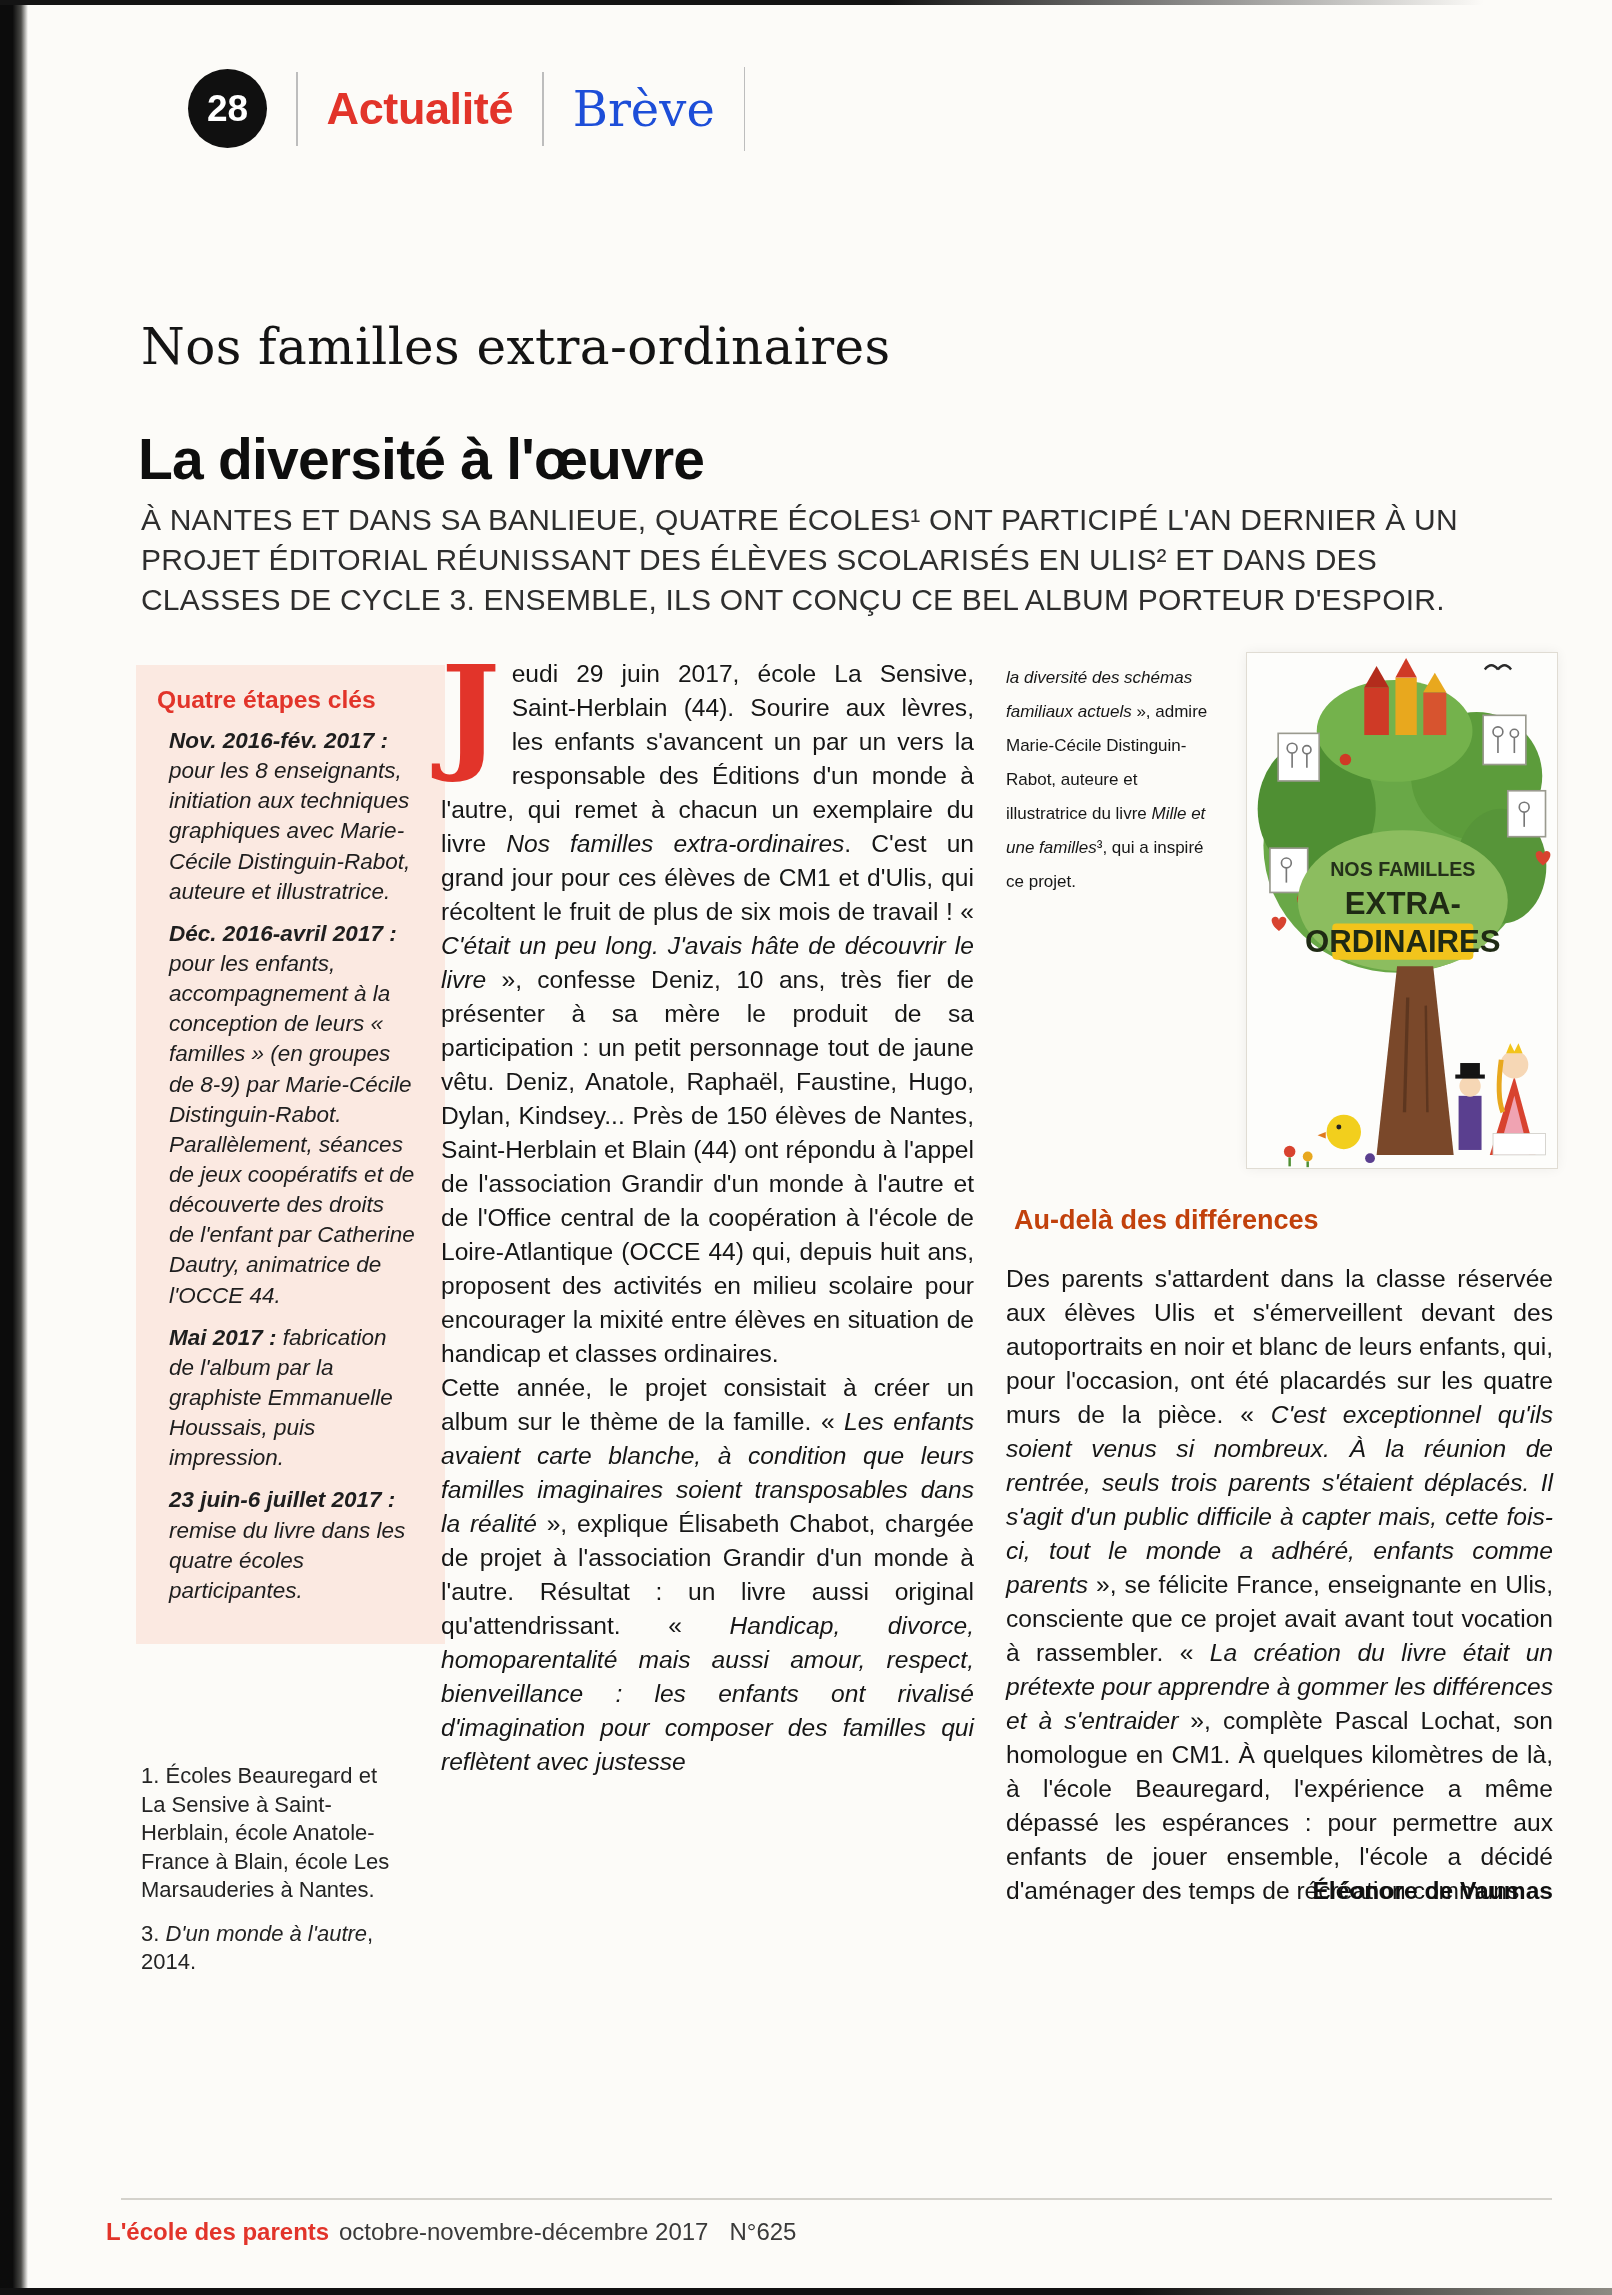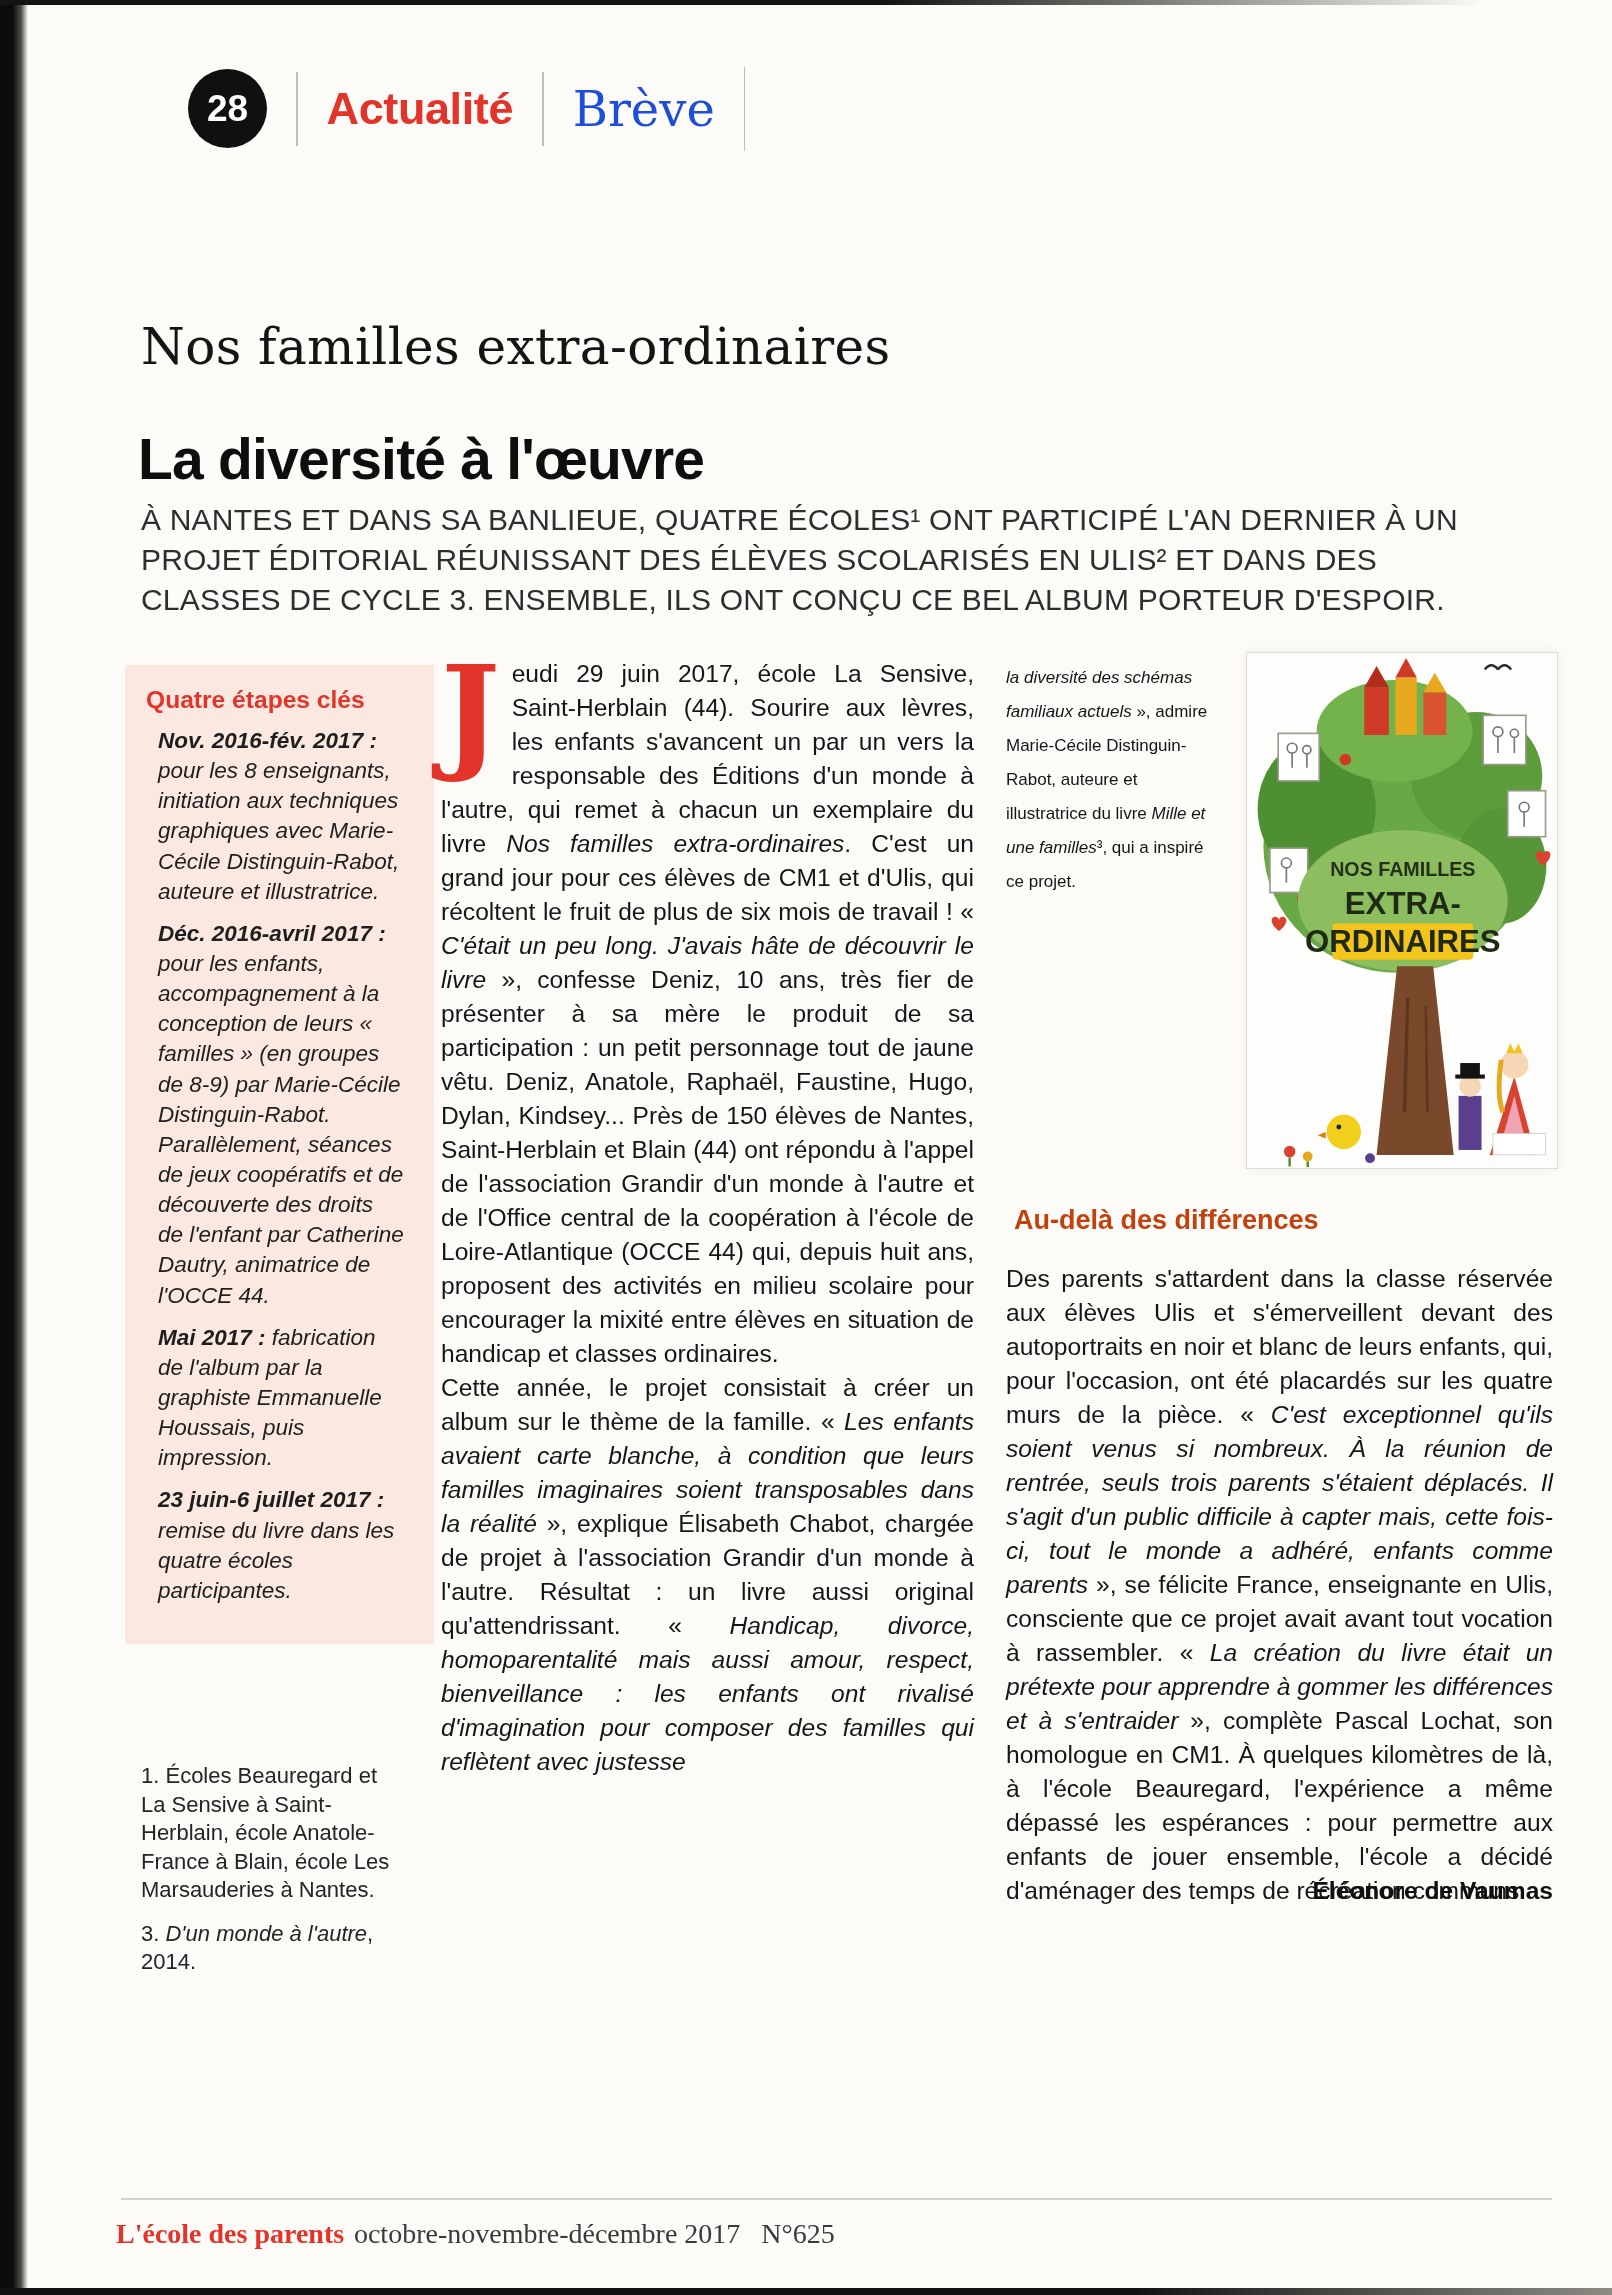--- a/index.html
+++ b/index.html
@@ -34,21 +34,21 @@
 
   
   .kicker{position:absolute;left:141px;top:318px;font-family:"DejaVu Serif",serif;
     font-size:50px;font-weight:400;color:#141414;letter-spacing:0.4px;}
   .main-title{position:absolute;left:138px;top:388px;font-size:57px;font-weight:bold;
     color:#0e0e0e;letter-spacing:-0.8px;}
   .standfirst{position:absolute;left:141px;top:500px;width:1370px;font-size:30px;
     line-height:1.33;color:#2e2e2e;letter-spacing:0.2px;}
 
   
-  .keybox{position:absolute;left:125px;top:665px;width:309px;box-sizing:border-box;
+  .keybox{position:absolute;left:136px;top:665px;width:309px;box-sizing:border-box;
     background:var(--sidebar-bg);padding:21px 18px 26px 21px;}
   .keybox h3{margin:0 0 11.5px 0;font-size:24.6px;font-weight:bold;color:var(--accent);}
   .keybox p{margin:12px;font-style:italic;font-size:22.5px;line-height:1.34;color:#1e1e1e;}
 
   .footnotes{position:absolute;left:141px;top:1762px;width:264px;font-size:22px;line-height:1.3;color:#242424;}
   .footnotes p{margin:0 0 14.8px 0;}
 
   
   .para{margin:0;}
   .seg-i{font-style:italic;}
@@ -66,21 +66,21 @@
 
   
   .book{position:absolute;left:1246px;top:652px;width:310px;height:515px;margin:0;
     background:#fff;border:0.8px solid #e0dcd3;box-shadow:0 0 11.5px rgba(0,0,0,0.06);}
   .book svg{display:block;}
   .bc-small{font-family:"Liberation Sans",sans-serif;font-weight:bold;font-size:24px;fill:#24301a;}
   .bc-big{font-family:"Liberation Sans",sans-serif;font-weight:bold;font-size:38px;fill:#1f2a14;}
 
   
   .footer-rule{position:absolute;left:121px;top:2198px;width:1431px;height:1.6px;background:#d4d2cc;}
-  .footer{position:absolute;left:116px;top:2218px;font-size:28px;color:#3a3a3a;font-family:Liberation Serif, serif;}
+  .footer{position:absolute;left:106px;top:2218px;font-size:24px;color:#3a3a3a;}
   .footer .mag{font-weight:bold;color:var(--accent);}
   .footer .date{margin-left:9.8px;}
   .footer .issue{margin-left:21px;}
 </style>
 </head>
 <body>
 
 <div class="page">
 
   <div class="scan-left"></div>

